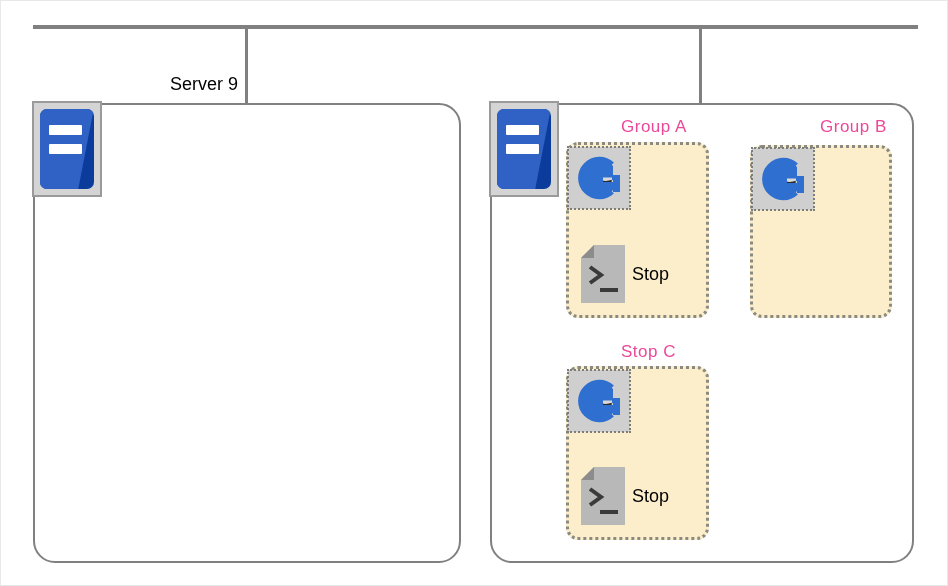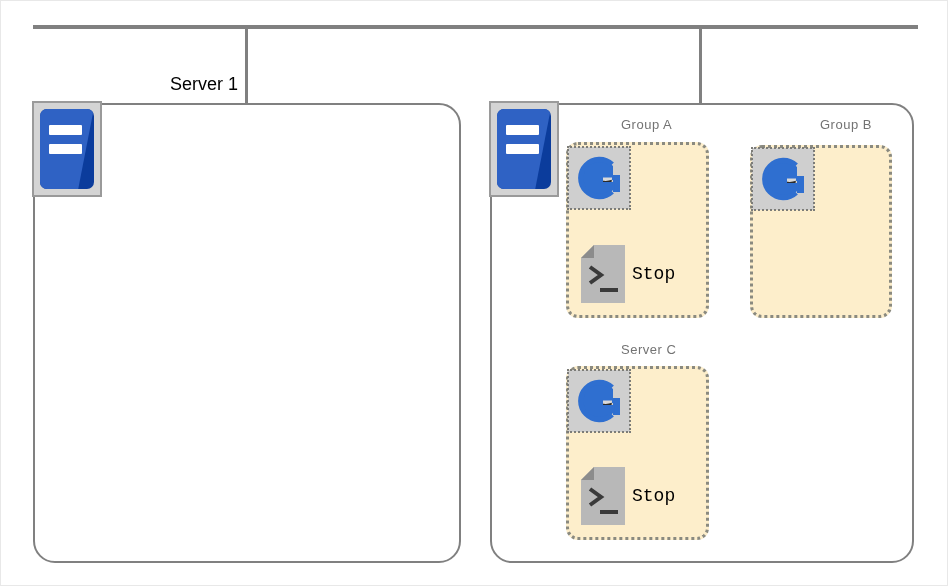--- a/index.html
+++ b/index.html
@@ -51,22 +51,22 @@
     position: absolute;
     font-size: 18px;
     color: #000000;
     white-space: nowrap;
     text-align: right;
     line-height: 1;
   }
 
   .group-label {
     position: absolute;
-    font-size: 13px;
-    color: #737373;
+    font-size: 17px;
+    color: #ec4899;
     white-space: nowrap;
     line-height: 1;
     letter-spacing: 0.5px;
     text-align: right;
   }
 
   
   .server-icon {
     position: absolute;
     width: 70px;
@@ -128,21 +128,20 @@
     justify-content: center;
   }
   .cluster-cell svg { display: block; }
 
   
   .script-item {
     position: absolute;
     display: flex;
     align-items: center;
     gap: 7px;
-    font-family: Liberation Mono, monospace;
   }
   .script-item .doc { position: relative; width: 44px; height: 58px; }
   .script-item .doc svg { display: block; }
   .script-item .caption {
     font-size: 18px;
     color: #000000;
     white-space: nowrap;
     line-height: 1;
   }
 </style>
@@ -150,21 +149,21 @@
 <body>
 
 <div id="canvas">
 
   <div class="page-border"></div>
 
   <div class="bus-line" style="left:33px; top:25px; width:885px; height:4px;"></div>
   <div class="bus-line" style="left:245px; top:25px; width:3px; height:79px;"></div>
   <div class="bus-line" style="left:699px; top:25px; width:3px; height:79px;"></div>
 
-  <div class="node-label" style="left:100px; top:75px; width:138px;">Server 1</div>
+  <div class="node-label" style="left:100px; top:75px; width:138px;">Server 9</div>
 
   <div class="server-panel" style="left:33px; top:103px; width:428px; height:460px;"></div>
 
   <div class="server-icon" style="left:32px; top:101px;">
     <div class="chassis">
       <div class="bar b1"></div>
       <div class="bar b2"></div>
     </div>
   </div>
 
@@ -231,21 +230,21 @@
         <path d="M8,28 q8,-4 17,0 t17,0 v4 q-9,4 -17,0 t-17,0 z" fill="#2a2a2a"></path>
         <path d="M8,36 q8,-4 17,0 t17,0 v8 q-9,4 -17,0 t-17,0 z" fill="#0d0d0d"></path>
       </g>
       <path d="M41,15 A17.5,17.5 0 1 0 41,39 L41,31 L31,31 L31,26.5 L47,26.5 L47,41 L41,41 Z" fill="#2f6fd0"></path>
       <path d="M40,13.5 A18.5,18.5 0 1 0 40,40.5" fill="none" stroke="#2f6fd0" stroke-width="5.5"></path>
       <rect x="40" y="24" width="8" height="5" fill="#2f6fd0"></rect>
       <rect x="42.5" y="24" width="5.5" height="17" fill="#2f6fd0"></rect>
     </svg>
   </div>
 
-  <div class="group-label" style="left:621px; top:343px;">Server C</div>
+  <div class="group-label" style="left:621px; top:343px;">Stop C</div>
 
   <div class="group-box" style="left:566px; top:366px; width:143px; height:174px;"></div>
 
   <div class="cluster-cell" style="left:568px; top:370px;">
     <svg width="54" height="54" viewBox="0 0 54 54" aria-hidden="true">
       <defs>
         <clipPath id="sphC">
             <circle cx="25" cy="27" r="15"></circle>
           </clipPath>
       </defs>

